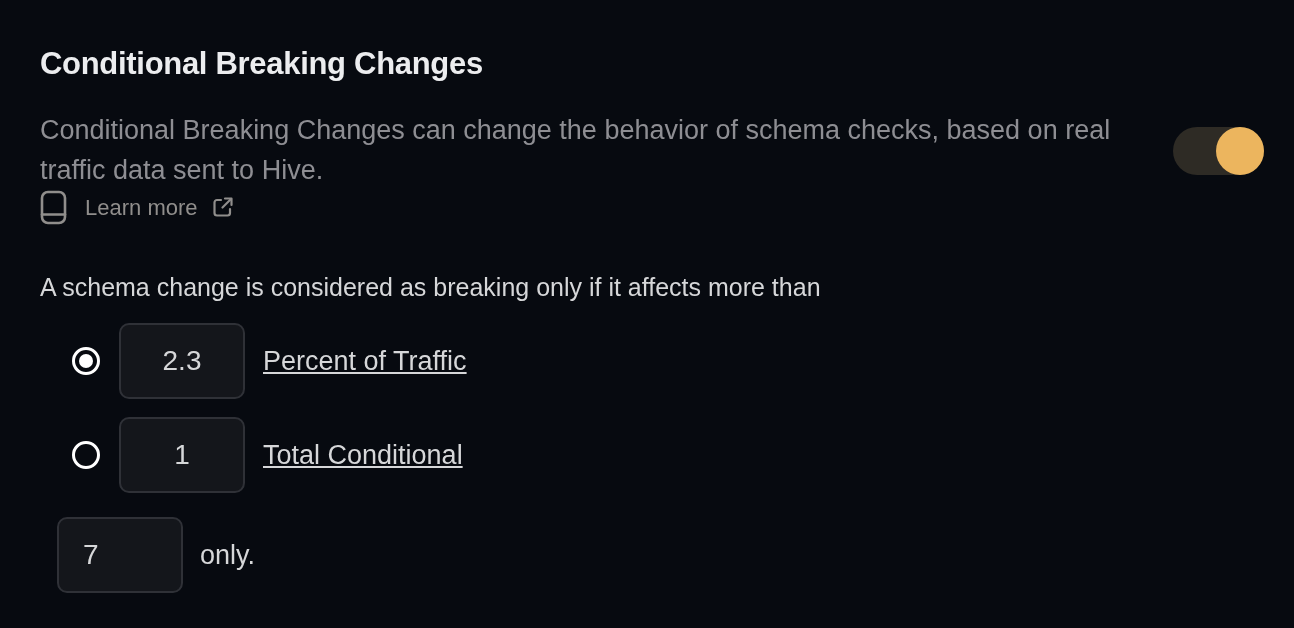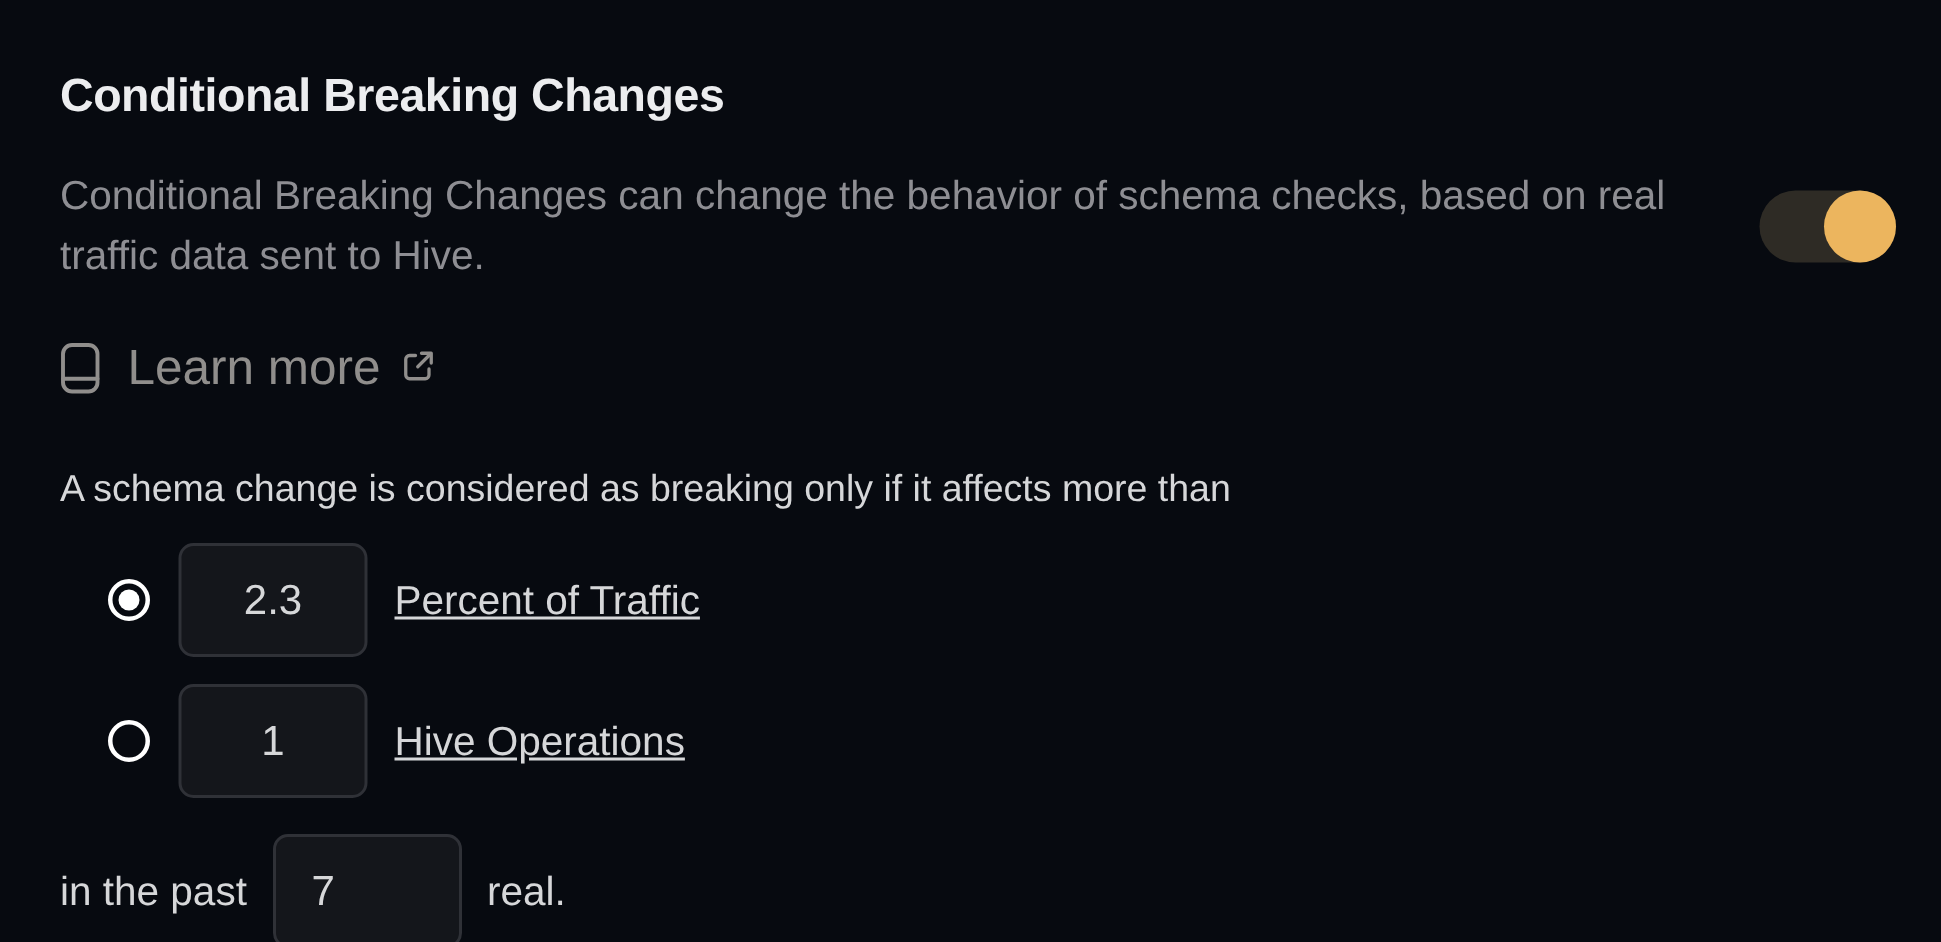--- a/index.html
+++ b/index.html
@@ -56,28 +56,27 @@
     width: 48px;
     height: 48px;
     border-radius: 50%;
     background: var(--accent);
     transition: left .15s;
   }
   .toggle.on .knob { left: 43px; }
 
   
   .learn-more {
-    margin-top: 36px;
     display: flex;
     align-items: center;
     gap: 18px;
     color: var(--text_link);
     text-decoration: none;
     width: fit-content;
-    font-size: 33px;
+    font-size: 22px;
     cursor: pointer;
   }
   .learn-more svg { display: block; stroke: var(--text_link); }
   .learn-more .ext { margin-left: -4px; margin-top: -2px; }
 
   .intro {
     margin-top: 44px;
     font-size: 25px;
     line-height: 36px;
     color: var(--text_primary);
@@ -176,22 +175,21 @@
     </span>
     <input class="num-input" type="text" value="2.3" style="">
     <span class="option-label">Percent of Traffic</span>
   </div>
 
   <div class="option-row">
     <span class="radio">
       
     </span>
     <input class="num-input" type="text" value="1" style="">
-    <span class="option-label">Hive Operations</span>
+    <span class="option-label">Total Conditional</span>
   </div>
 
   <div class="period-row">
-    <span>in the past</span>
     <input class="num-input left-align" type="text" value="7" style="">
-    <span>real.</span>
+    <span>only.</span>
   </div>
 
 </div>
 
 </body></html>

